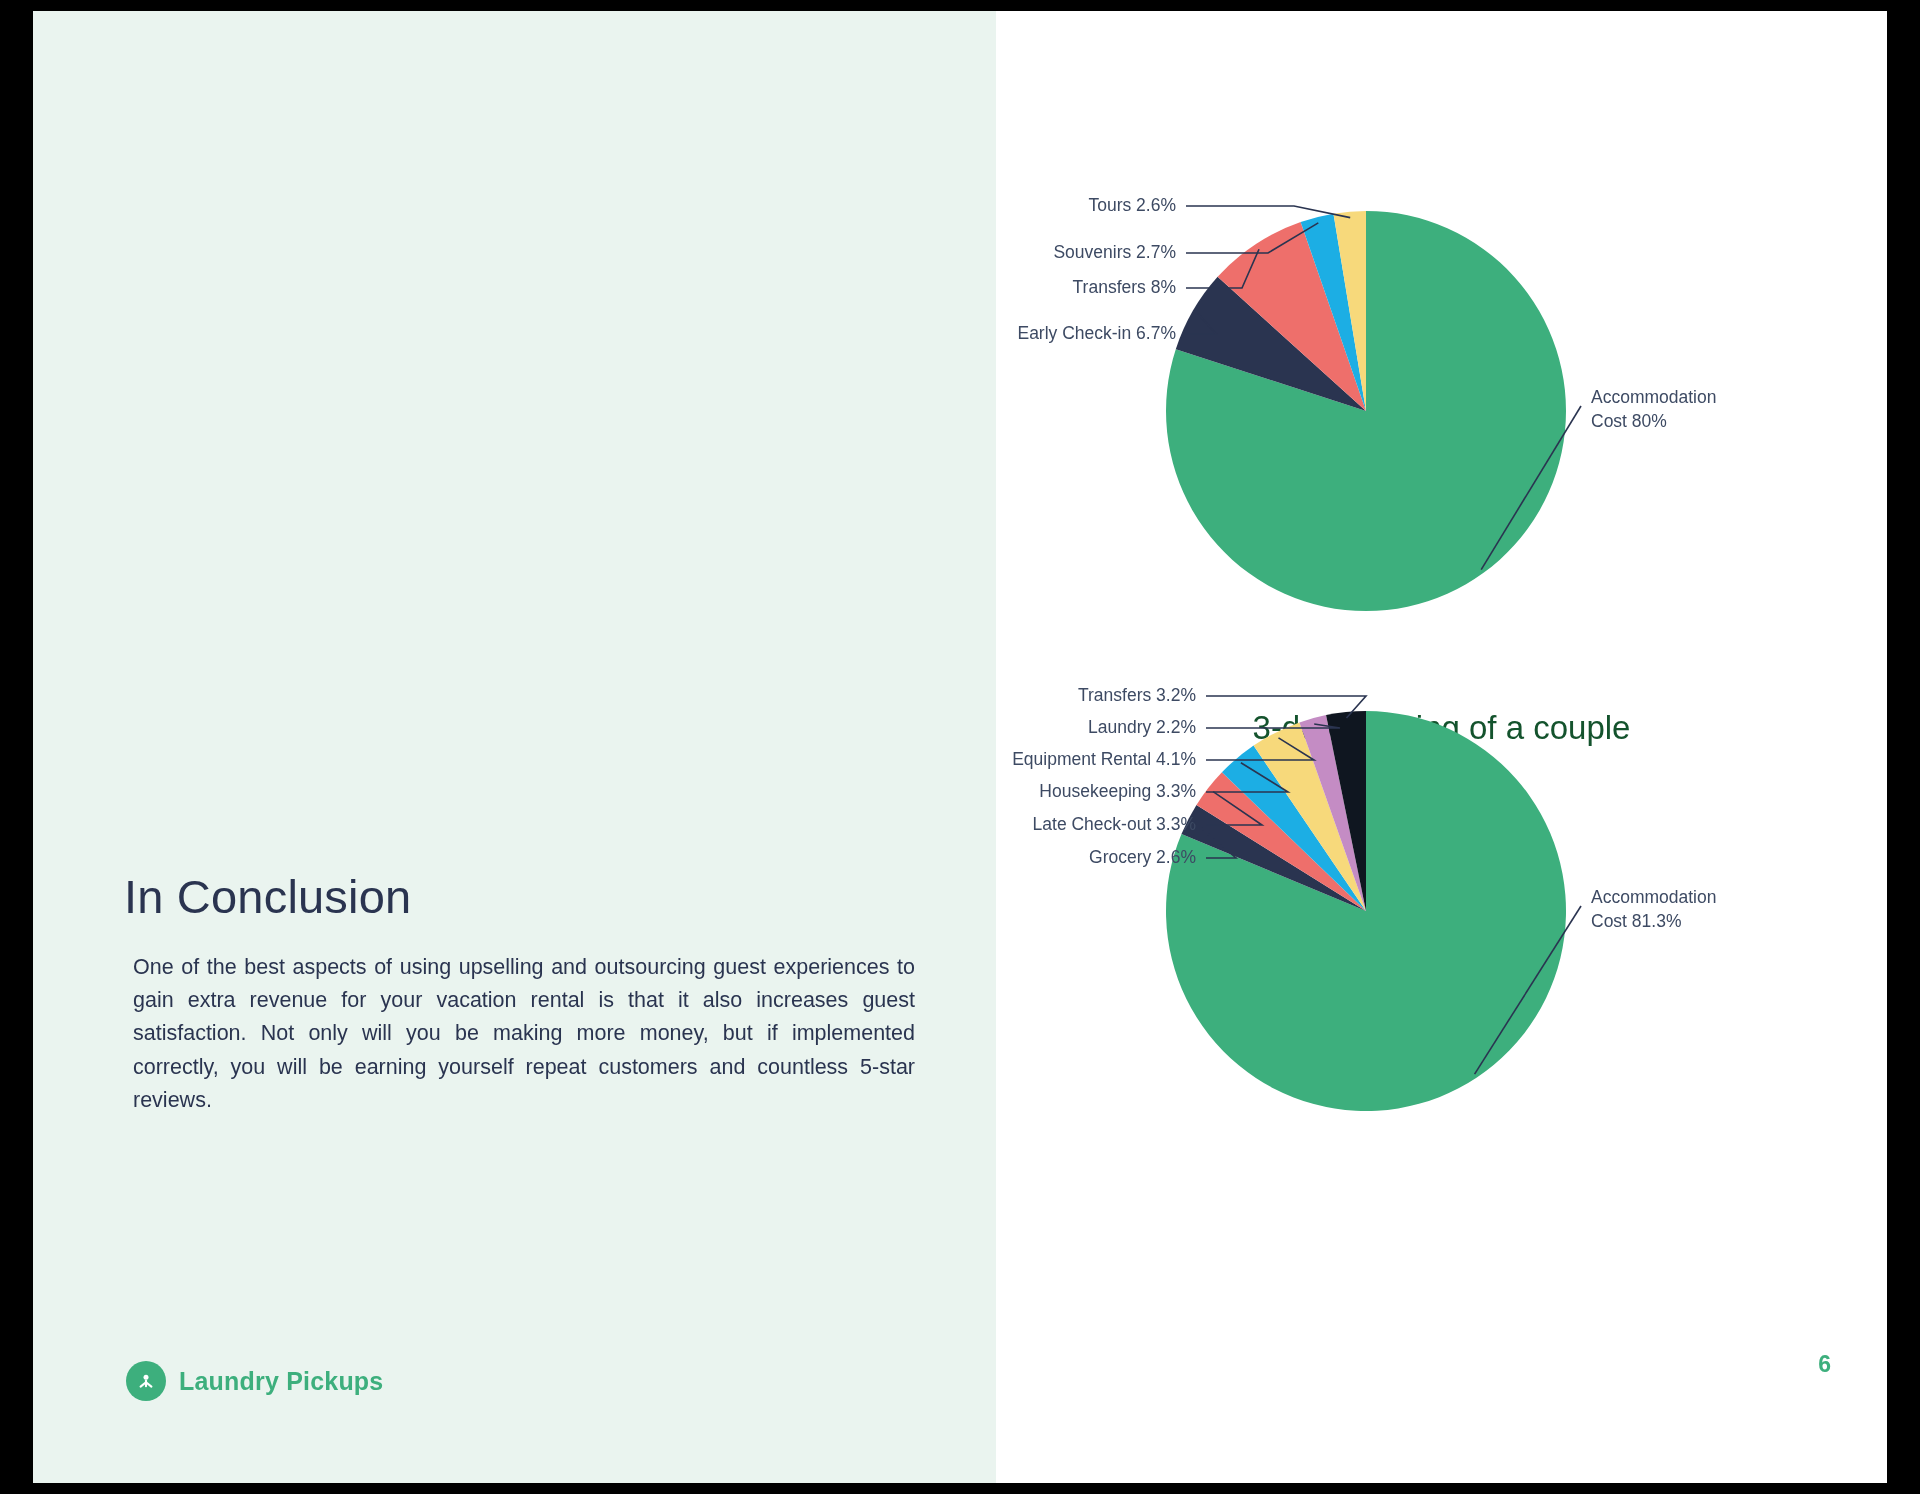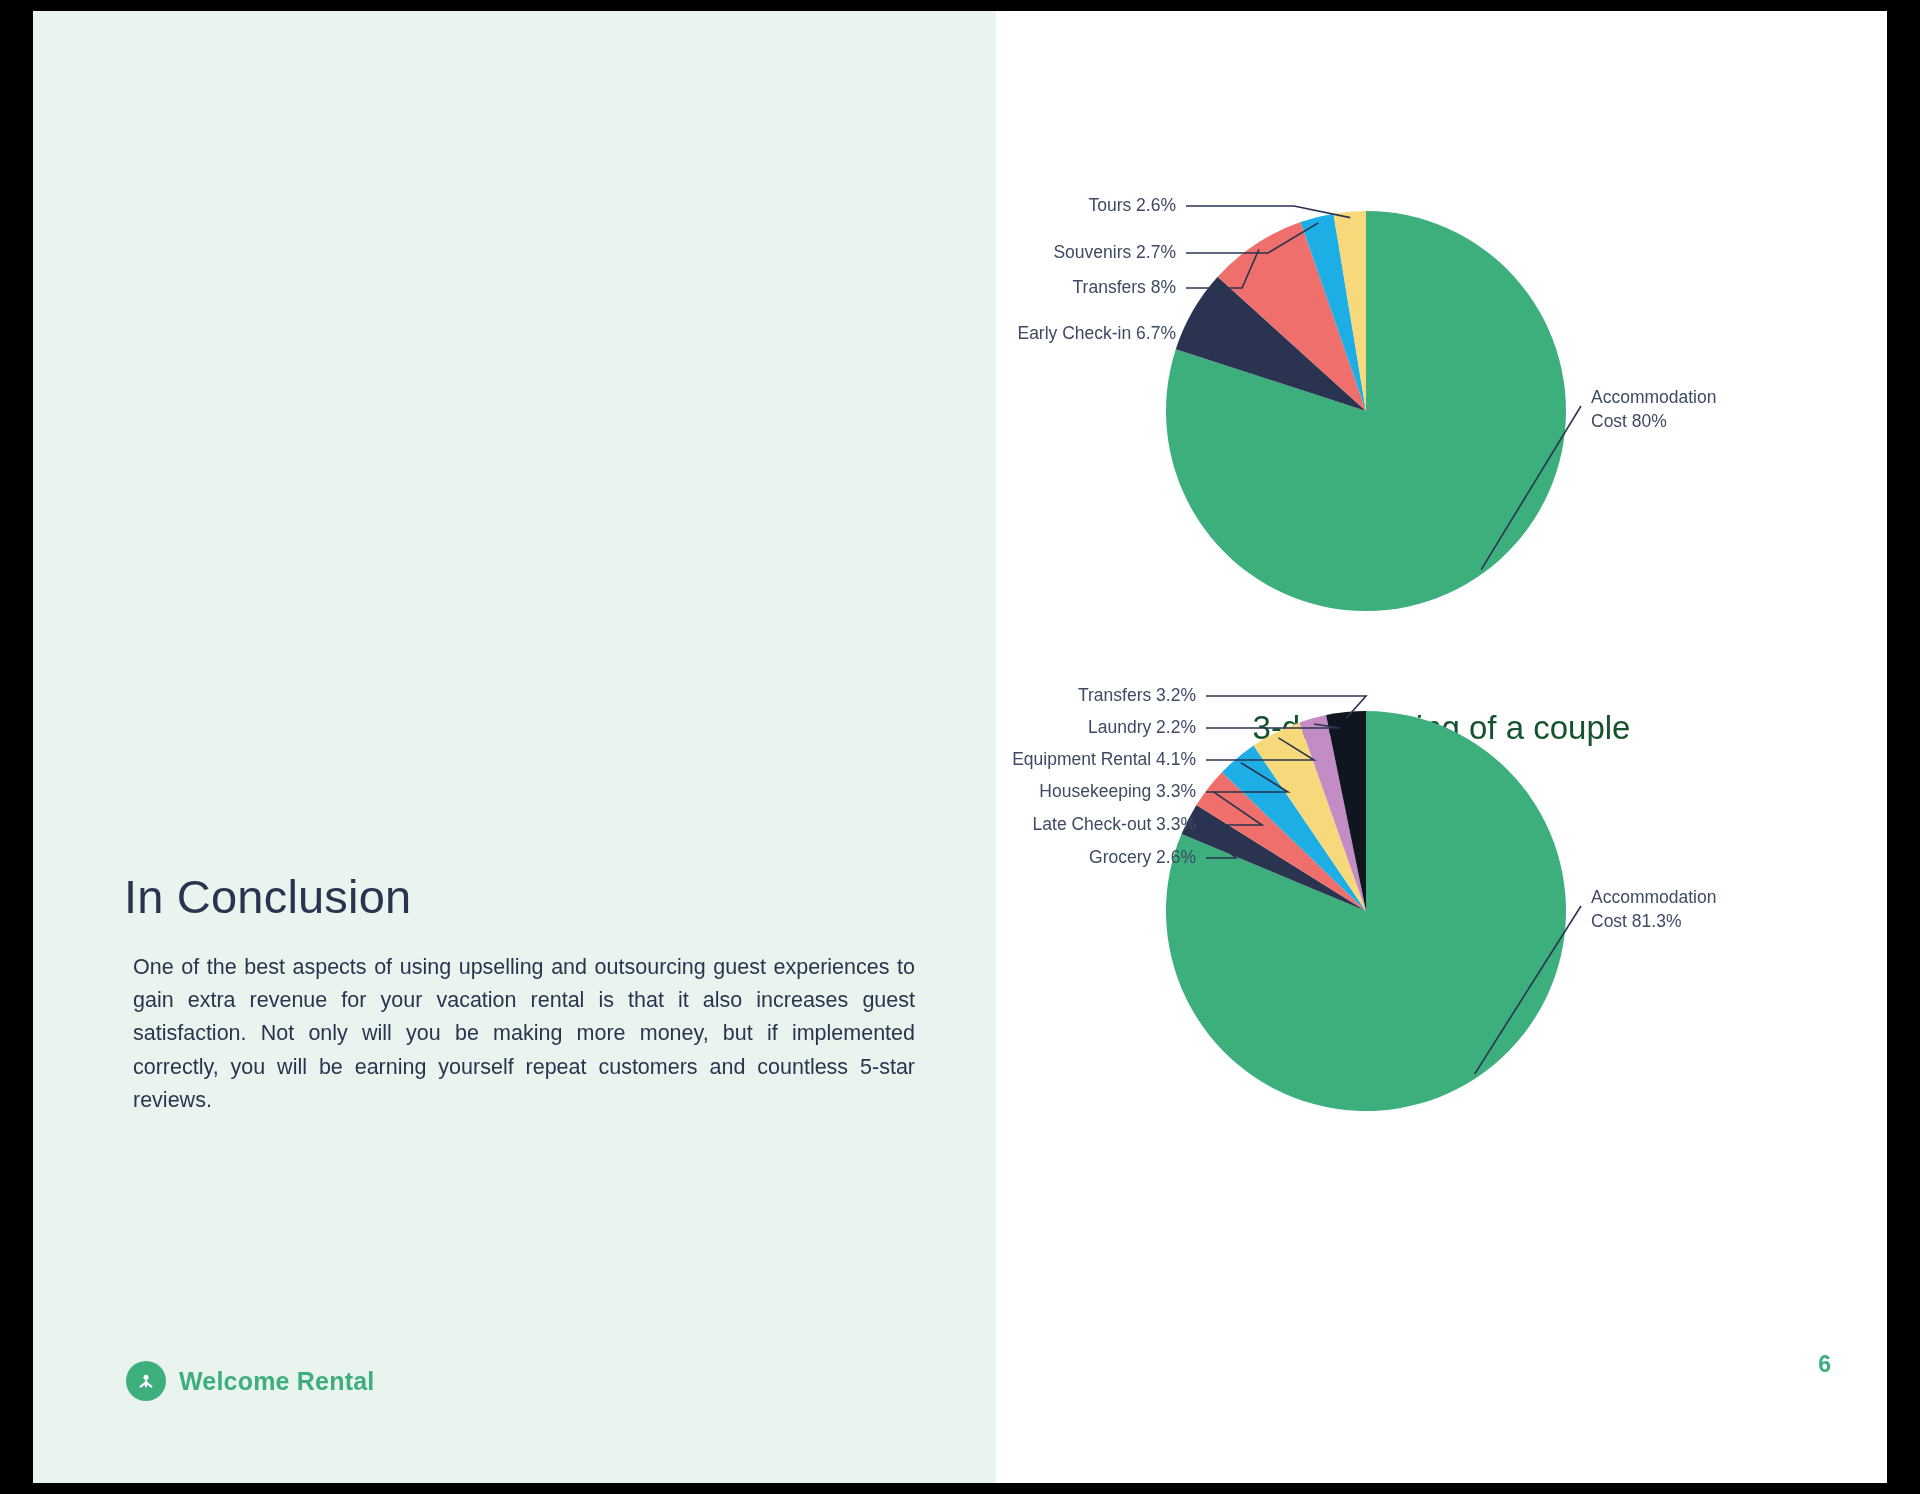--- a/index.html
+++ b/index.html
@@ -123,21 +123,21 @@
 
     <div class="brand">
       <span class="brand-mark">
         <svg width="26" height="26" viewBox="0 0 26 26" aria-hidden="true">
           <circle cx="13" cy="9.2" r="2.5" fill="#ffffff"></circle>
           <path d="M13 12.6 L13 18.2" stroke="#ffffff" stroke-width="2.1" stroke-linecap="round"></path>
           <path d="M13 14.2 L7.6 18.6" stroke="#ffffff" stroke-width="2.1" stroke-linecap="round"></path>
           <path d="M13 14.2 L18.4 18.6" stroke="#ffffff" stroke-width="2.1" stroke-linecap="round"></path>
         </svg>
       </span>
-      <span class="brand-name">Welcome Rental</span>
+      <span class="brand-name">Laundry Pickups</span>
     </div>
   </div>
 
   <div class="page-right">
 
 
     <div class="chart-wrap one">
       <svg class="pie-svg" width="891" height="500" viewBox="0 0 891 500" id="svg-pie-0">
           <path d="M 370 225 L 370.00 25.00 A 200 200 0 1 1 179.79 163.20 Z" fill="#3daf7d"></path>
           <path d="M 370 225 L 179.79 163.20 A 200 200 0 0 1 221.65 90.86 Z" fill="#2a3450"></path>

